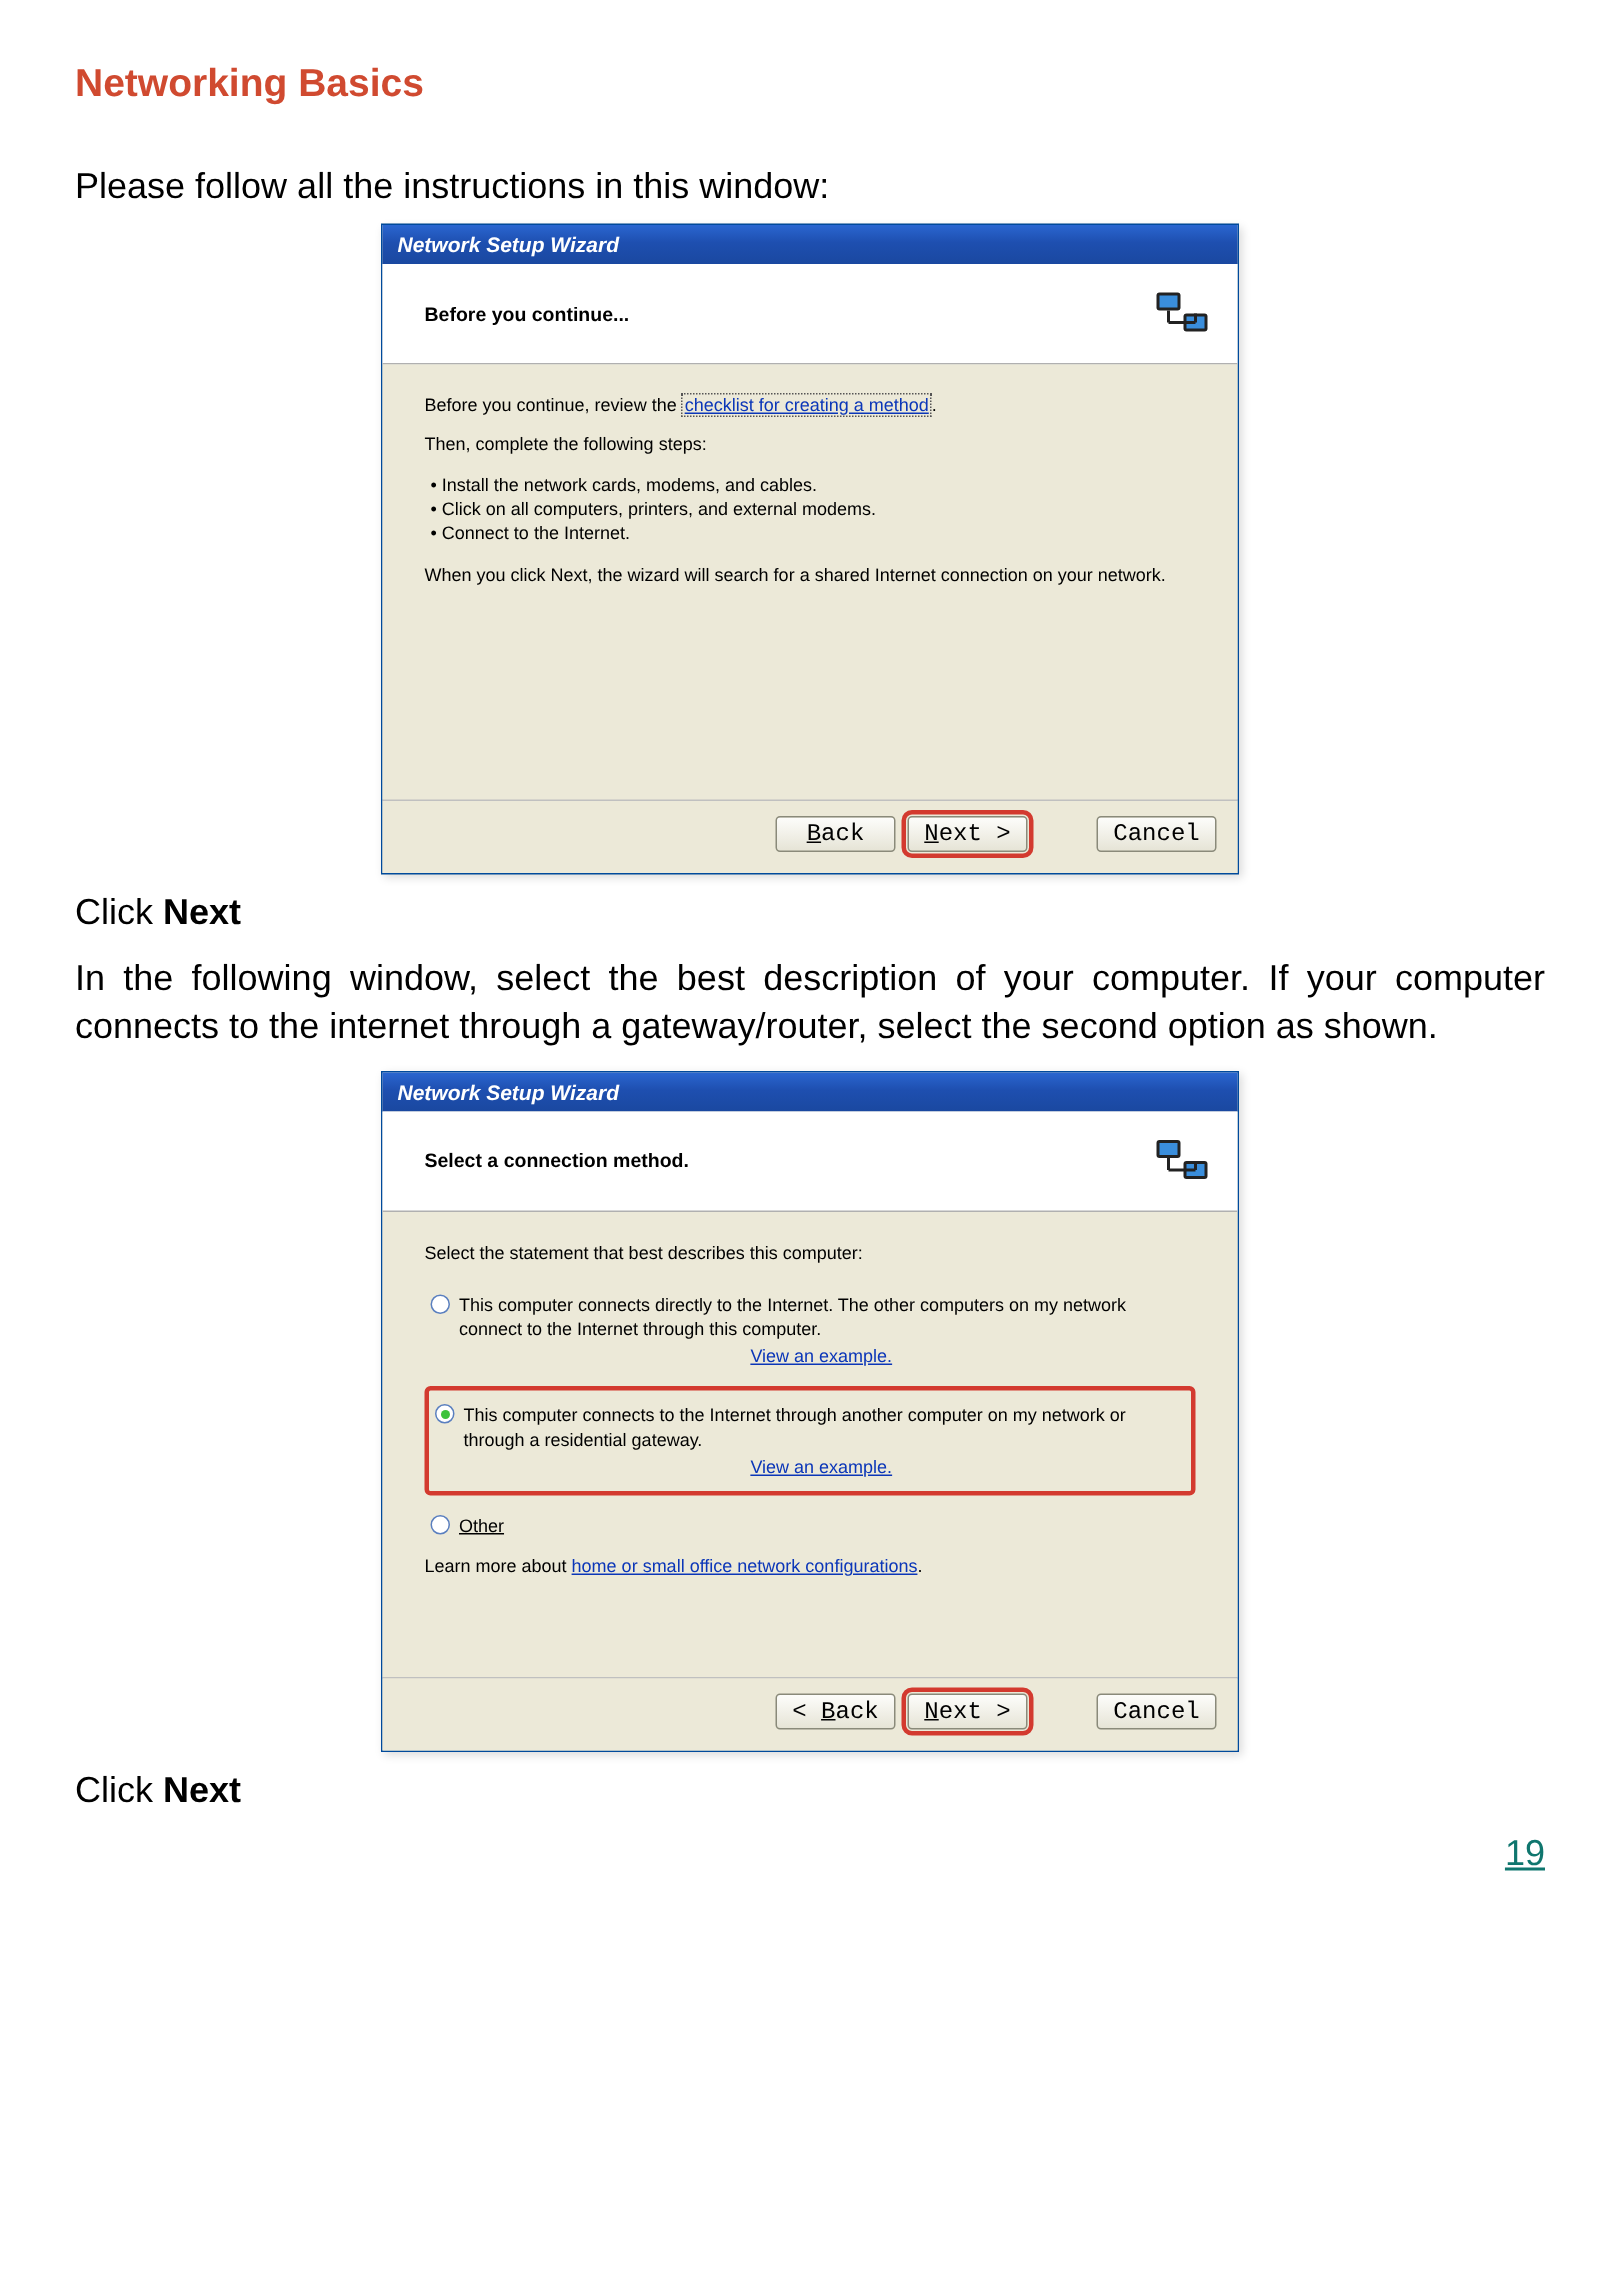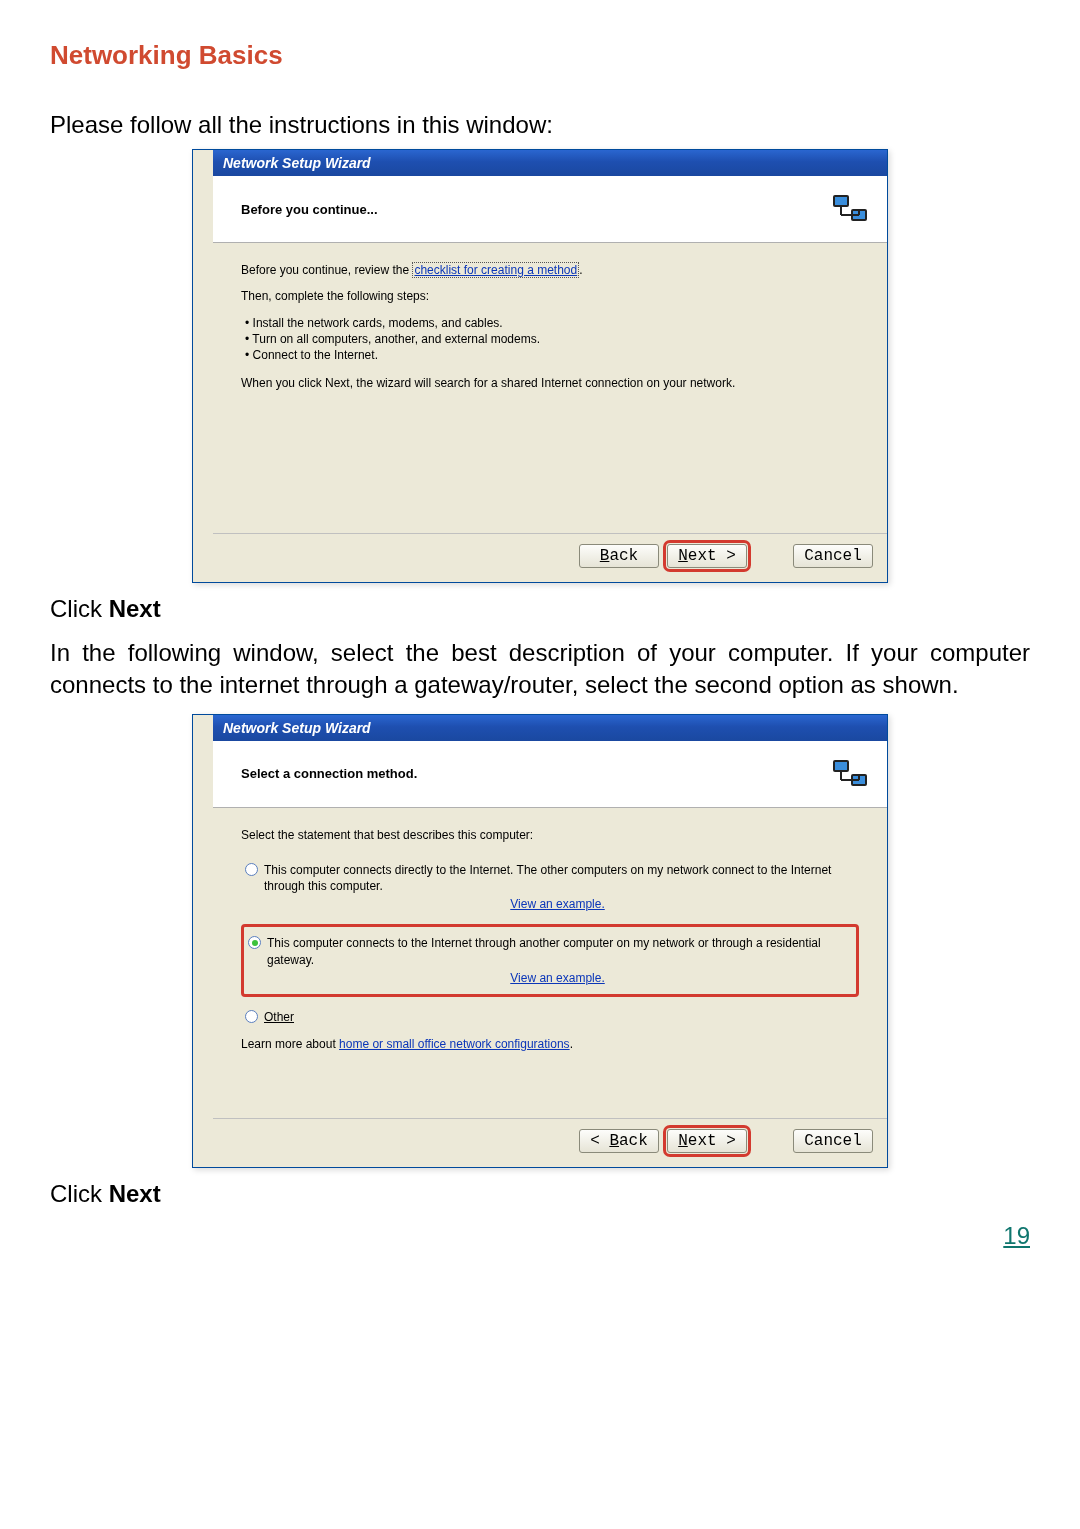--- a/index.html
+++ b/index.html
@@ -45,26 +45,25 @@
     text-decoration: underline;
   }
 
   
   .wizard-wrap {
     display: flex;
     justify-content: center;
     margin: 4px 0 12px 0;
   }
   .wizard {
-    width: 696px;
+    width: 572px;
     border: 1px solid #004a9c;
     background: #ece9d8;
     box-shadow: 2px 2px 6px rgba(0,0,0,0.15);
     font-family: Tahoma, Arial, sans-serif;
-    padding-left: 20px;
   }
   .titlebar {
     background: linear-gradient(to bottom, #2a66d0 0%, #1e4fb0 45%, #1a48a0 100%);
     color: #fff;
     padding: 5px 10px;
     font-size: 14px;
     font-weight: bold;
     font-style: italic;
   }
   .header-band {
@@ -222,21 +221,21 @@
           </svg>
         </div>
       </div>
       <div class="body-area">
         <p>
           <span>Before you continue, review the </span><span class="link-boxed">checklist for creating a method</span><span>.</span>
         </p>
         <p>Then, complete the following steps:</p>
         <ul class="steps-list">
           <li>Install the network cards, modems, and cables.</li>
-          <li>Turn on all computers, another, and external modems.</li>
+          <li>Click on all computers, printers, and external modems.</li>
           <li>Connect to the Internet.</li>
         </ul>
         <p>When you click Next, the wizard will search for a shared Internet connection on your network.</p>
       </div>
       <div class="divider"></div>
       <div class="button-row">
         <button class="win-btn"><span class="ul">B</span><span>ack</span></button>
         <button class="win-btn highlighted"><span class="ul">N</span>ext &gt;</button>
         <button class="win-btn btn-gap-lg">Cancel</button>
       </div>

